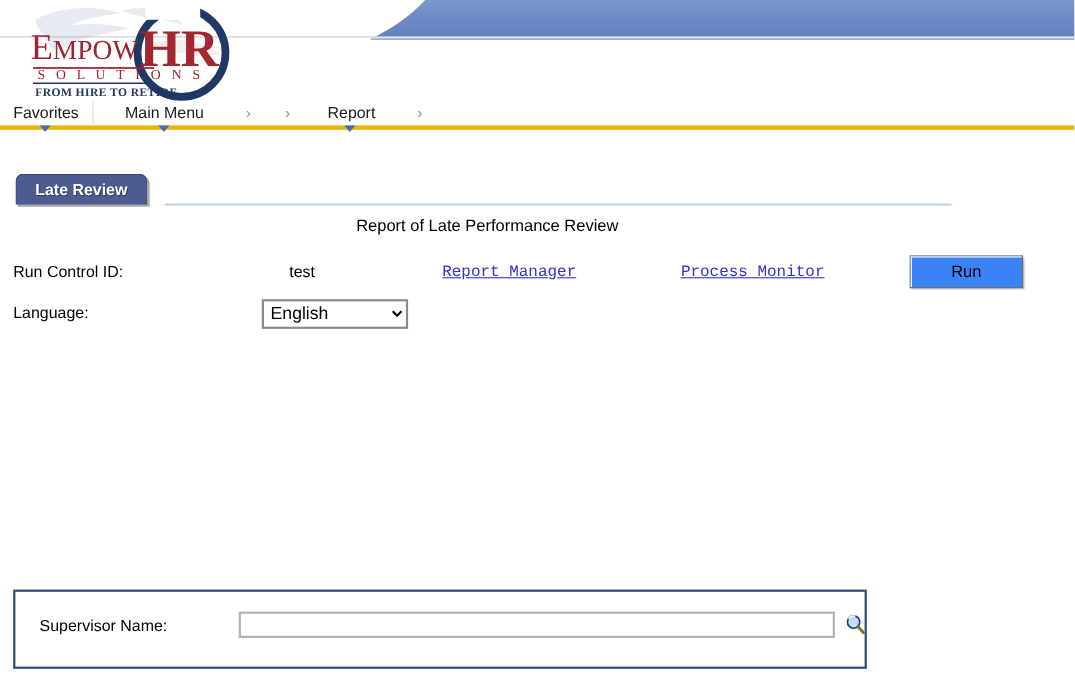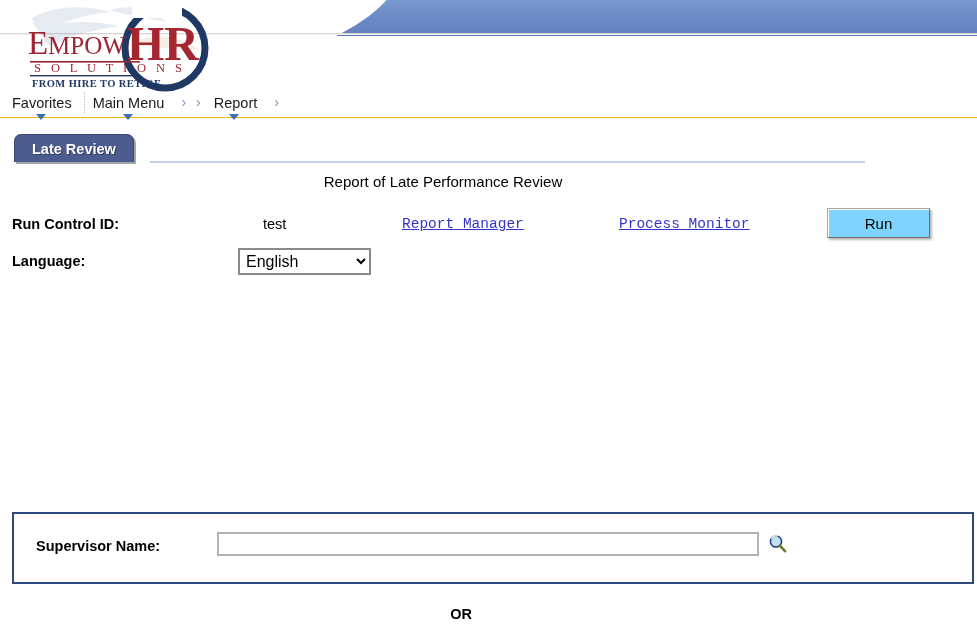--- a/index.html
+++ b/index.html
@@ -69,25 +69,26 @@
     width: 236px; height: 90px;
   }
   .logo svg { display:block; }
 
   
   .crumbbar {
     position: relative;
     width: 977px;
     height: 26px;
     background: #ffffff;
-    border-bottom: 1px solid #eab308;
+    border-bottom: 4px solid #eab308;
     display: flex;
     align-items: flex-start;
     padding-left: 4px;
     overflow: visible;
+    gap: 21px;
   }
   .crumb {
     position: relative;
     font-size: 14.5px;
     color: #1a1a1a;
     padding: 1px 12px 0 8px;
     line-height: 20px;
     white-space: nowrap;
     cursor: pointer;
   }
@@ -107,21 +108,21 @@
     line-height: 21px;
     padding: 0 5px;
     user-select: none;
   }
 
   
   .tabzone {
     position: relative;
     width: 787px;
     height: 34px;
-    margin-top: 16px;
+    margin-top: 40px;
   }
   .tab {
     position: absolute;
     left: 14px; top: 0;
     height: 28px;
     padding: 0 17px;
     display: flex; align-items: center;
     background: #4d5c8f;
     color: #ffffff;
     font-size: 14.5px;
@@ -145,21 +146,21 @@
   .page-title {
     position: absolute;
     left: 0; top: 5px;
     width: 886px;
     text-align: center;
     font-size: 15px;
     color: #000;
   }
   .lbl {
     font-size: 14.5px;
-    font-weight: bold;
+    font-weight: normal;
     color: #000;
     white-space: nowrap;
   }
   .val { font-size: 14.5px; color: #000; margin-left: 25px; }
   .plink {
     font-size: 14.5px;
     color: #3333cc;
     text-decoration: underline;
     cursor: pointer;
     white-space: nowrap;
@@ -169,21 +170,21 @@
   .row-run { position: absolute; left: 12px; top: 46px; width: 950px; height: 26px; }
   .row-run .lbl { position: absolute; left: 0; top: 2px; }
   .row-run .val { position: absolute; left: 226px; top: 2px; }
   .row-run .lk1 { position: absolute; left: 390px; top: 2px; }
   .row-run .lk2 { position: absolute; left: 607px; top: 2px; }
 
   .btn-run {
     position: absolute;
     left: 815px; top: -6px;
     width: 103px; height: 30px;
-    background: #7dd3fc;
+    background: #3b82f6;
     border: 1px solid #a6a6a6;
     border-right-color: #6f6f6f;
     border-bottom-color: #6f6f6f;
     box-shadow: inset 1px 1px 0 #ffffff, 2px 2px 2px rgba(0,0,0,.28);
     font-size: 15px;
     color: #000;
     font-family: "Liberation Sans", sans-serif;
     cursor: pointer;
     padding: 0;
   }
@@ -202,21 +203,21 @@
     padding: 0 2px;
     cursor: pointer;
   }
 
   
   .gbox {
     position: absolute;
     border: 2px solid #2c4a7c;
     background: #ffffff;
   }
-  .gbox-sup { left: 12px; top: 344px; width: 962px; height: 72px; }
+  .gbox-sup { left: 12px; top: 344px; width: 776px; height: 72px; }
 
   .or {
     position: absolute;
     left: 12px; top: 438px;
     width: 898px;
     text-align: center;
     font-size: 14.5px;
     font-weight: bold;
     color: #000;
   }

